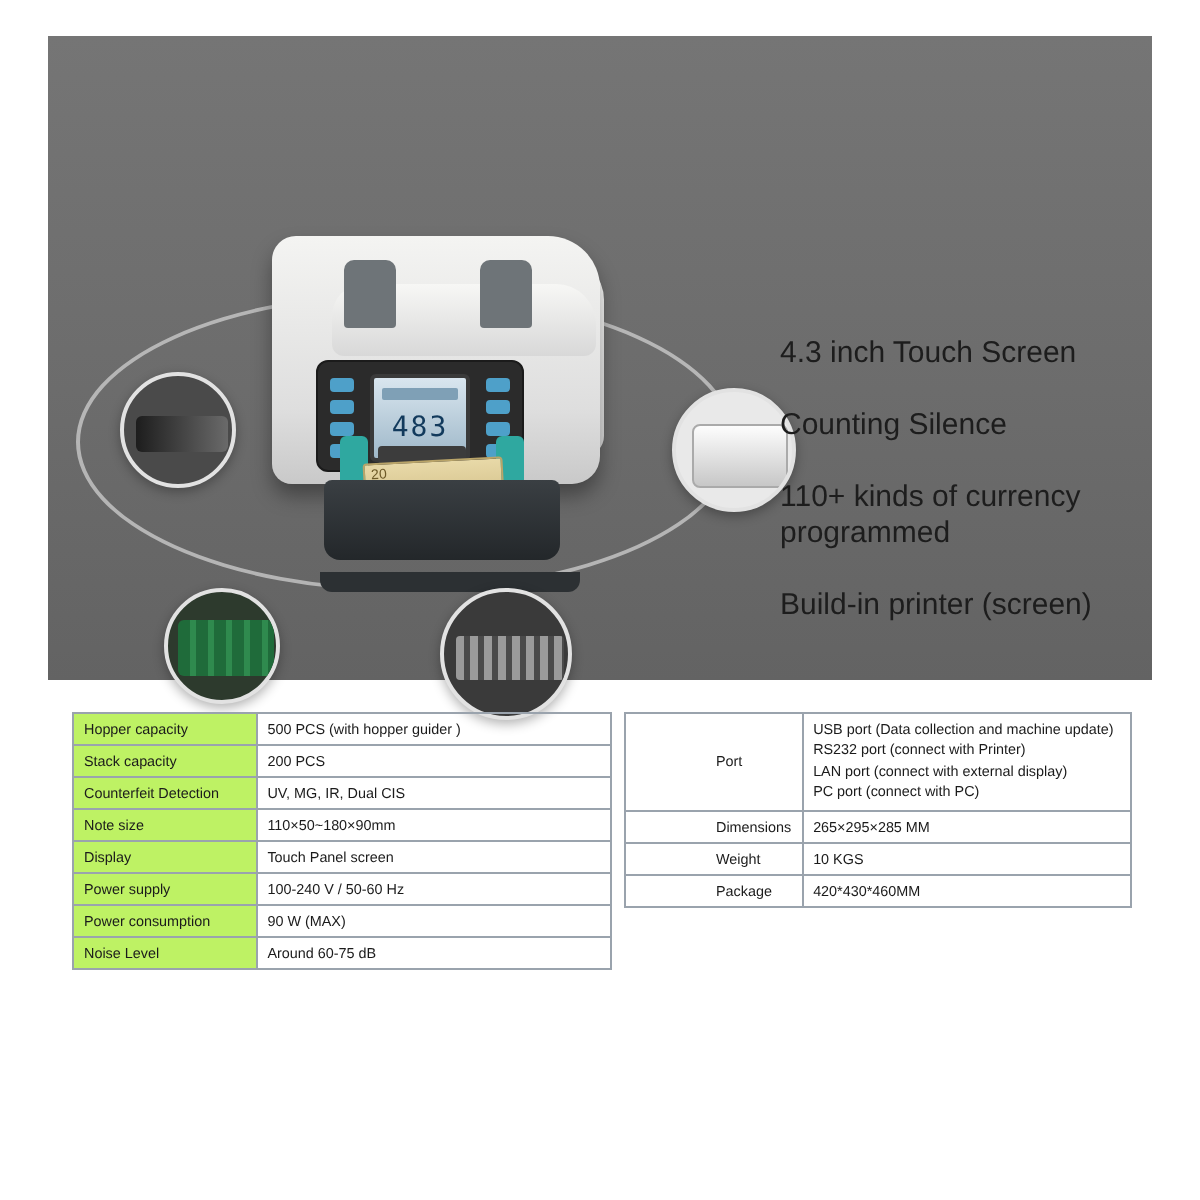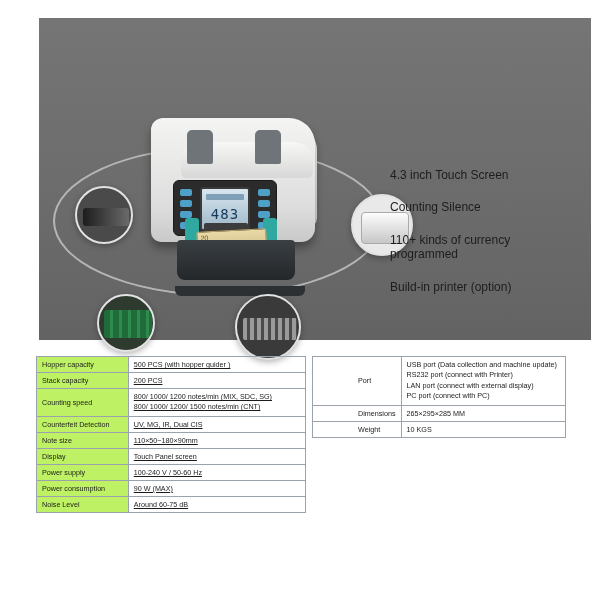--- a/index.html
+++ b/index.html
@@ -11,21 +11,21 @@
     color:#1a1a1a;
     overflow:hidden;
     position:relative;
   }
   .page {
     position:absolute; left:0; top:0; width:600px; height:600px;
     background:#ffffff;
   }
   
   .hero {
-    position:absolute; left:39px; top:18px; width:552px; height:322px;
+    position:absolute; left:24px; top:18px; width:552px; height:322px;
     background:#6f6f6f;
     background-image:linear-gradient(180deg,#757575 0%,#6c6c6c 55%,#636363 100%);
   }
   .hero-inner { position:absolute; inset:0; }
 
   
   .oval {
     position:absolute;
     left:14px; top:128px; width:330px; height:150px;
     border:2px solid #cfcfcf;
@@ -142,40 +142,40 @@
     background:linear-gradient(180deg,#fdfdfd,#c7c7c7); border-radius:4px;
     border:1px solid #aaa;
   }
 
   
   .features {
     position:absolute; left:390px; top:168px; width:186px;
   }
   .features li {
     list-style:none;
-    font-size:12px;
+    font-size:15px;
     color:#1d1d1d;
     margin:0 0 18px 0;
     line-height:1.2;
   }
   .features ul { margin:0; padding:0; }
 
   
   .specs {
     position:absolute; left:36px; top:356px; width:530px;
   }
   table {
     border-collapse:collapse;
     font-size:7.2px;
     color:#1b1b1b;
   }
   td { border:1px solid #9aa3ad; padding:3px 5px; vertical-align:middle; }
   .tbl-left { position:absolute; left:0; top:0; width:270px; }
   .tbl-left td.k { width:92px; background:#bef264; }
-  .tbl-left td.v { width:178px;text-decoration:underline; }
+  .tbl-left td.v { width:178px; }
   .tbl-right { position:absolute; left:276px; top:0; width:254px; }
   .tbl-right td.k { width:66px;padding-left:45px; }
   .tbl-right td.v { width:188px; }
   .multi { line-height:1.45; }
 </style>
 </head>
 <body>
 
 <div class="page">
 
@@ -221,40 +221,35 @@
       <div class="callout c3"></div>
       <div class="callout c4"></div>
     </div>
   </div>
 
   <div class="features">
     <ul>
       <li>4.3 inch Touch Screen</li>
       <li>Counting Silence</li>
       <li>110+ kinds of currency programmed</li>
-      <li>Build-in printer (option)</li>
+      <li>Build-in printer (screen)</li>
     </ul>
   </div>
 
   <div class="specs">
 
     <table class="tbl-left">
       <tbody>
         <tr>
           <td class="k">Hopper capacity</td>
           <td class="v">500 PCS (with hopper guider )</td>
         </tr>
         <tr>
           <td class="k">Stack capacity</td>
           <td class="v">200 PCS</td>
-        </tr>
-        <tr>
-          <td class="k">Counting speed</td>
-          <td class="v multi" style="white-space:pre-line">800/ 1000/ 1200 notes/min (MIX, SDC, SG)
-800/ 1000/ 1200/ 1500 notes/min (CNT)</td>
         </tr>
         <tr>
           <td class="k">Counterfeit Detection</td>
           <td class="v">UV, MG, IR, Dual CIS</td>
         </tr>
         <tr>
           <td class="k">Note size</td>
           <td class="v">110×50~180×90mm</td>
         </tr>
         <tr>
@@ -286,17 +281,21 @@
 PC port (connect with PC)</td>
         </tr>
         <tr>
           <td class="k">Dimensions</td>
           <td class="v">265×295×285 MM</td>
         </tr>
         <tr>
           <td class="k">Weight</td>
           <td class="v">10 KGS</td>
         </tr>
+        <tr>
+          <td class="k">Package</td>
+          <td class="v">420*430*460MM</td>
+        </tr>
       </tbody>
     </table>
 
   </div>
 </div>
 
 </body></html>

